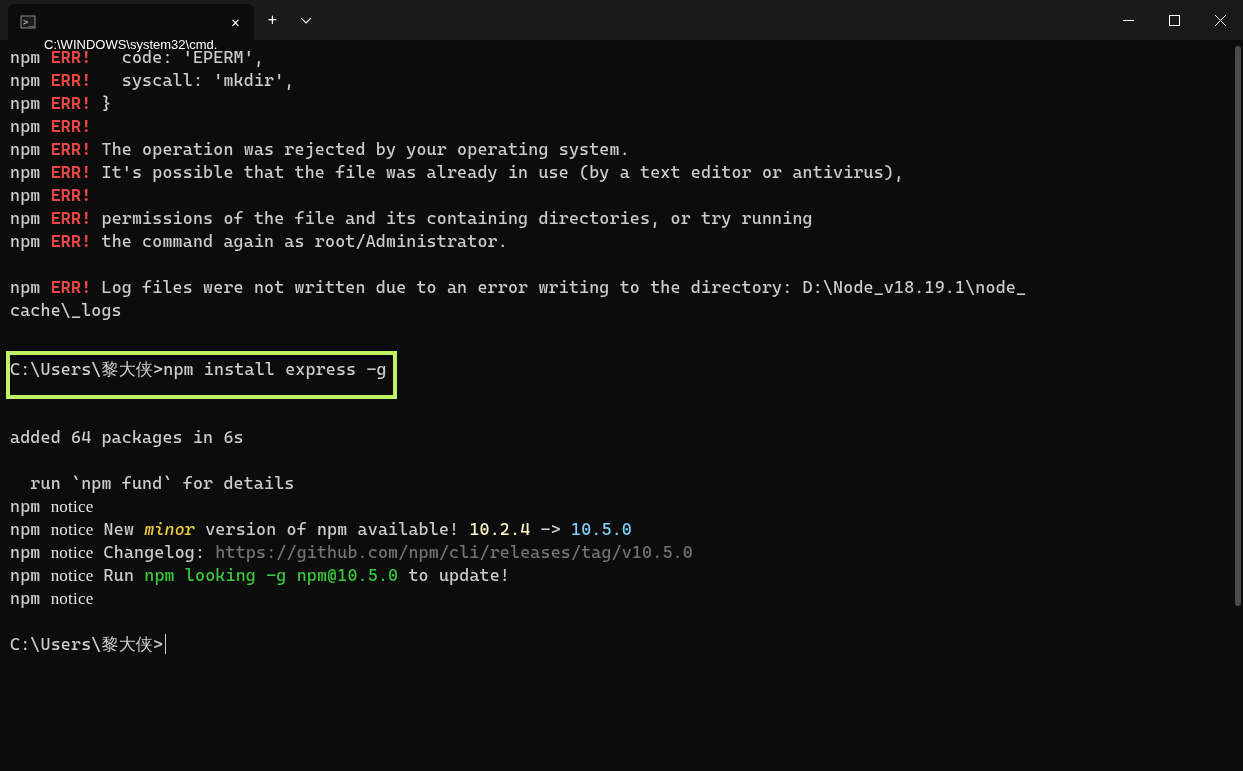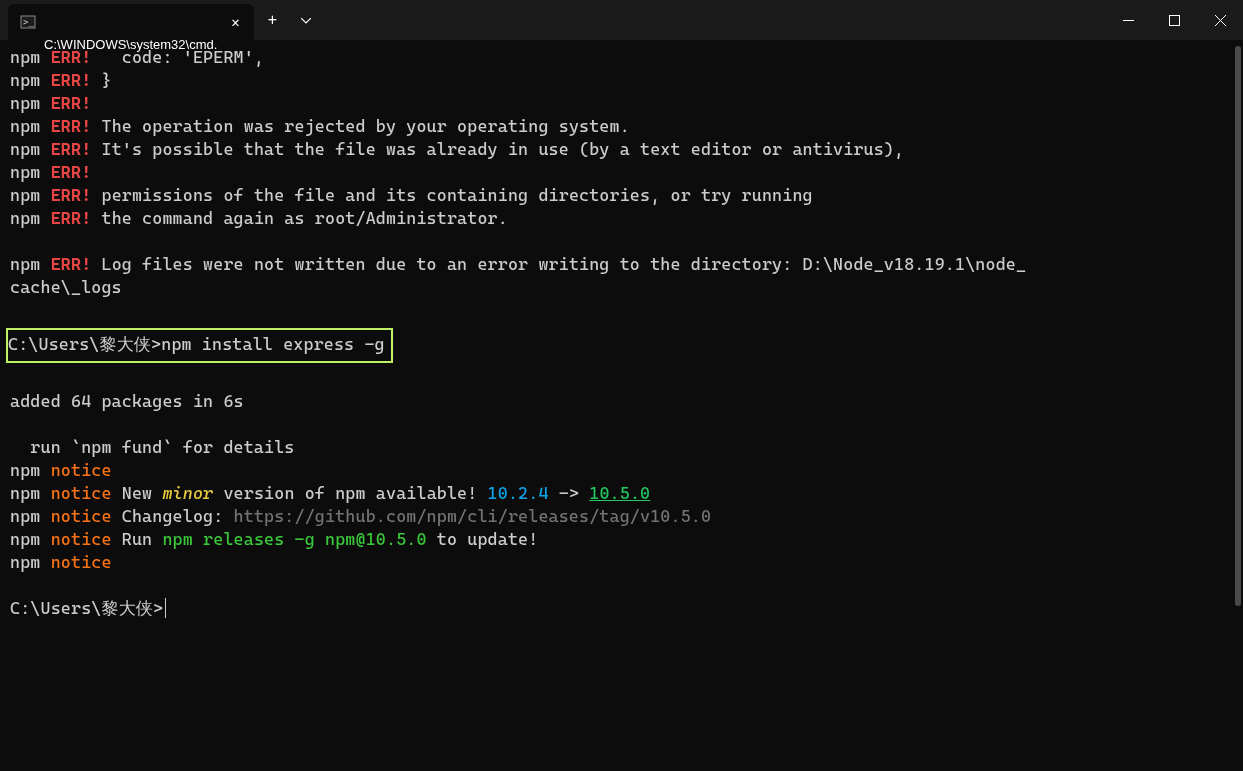--- a/index.html
+++ b/index.html
@@ -85,30 +85,30 @@
     }
     .terminal-area {
       padding: 6px 10px;
       font-size: 17px;
       line-height: 23px;
       letter-spacing: 0.2px;
     }
     .line { white-space: pre; }
     .npm-label { color: #cccccc; }
     .err-label { color: #e84545; font-weight: bold; }
-    .notice-label { color: #f97316; }
+    .notice-label { color: #e5e5e5; font-family: Liberation Serif, serif; }
     .minor-label { color: #e8cb3a; font-style: italic; }
-    .ver-old { color: #0ea5e9; }
-    .ver-new { color: #22c55e; text-decoration: underline; }
+    .ver-old { color: #fef9c3; }
+    .ver-new { color: #7dd3fc; }
     .url-label { color: #737373; }
     .install-cmd { color: #3ac93a; }
     .highlight-box {
-      border: 2px solid #bef264;
+      border: 4px solid #bef264;
       display: inline-block;
-      padding: 3px 6px 5px 0;
+      padding: 3px 6px 14px 0;
       margin: 6px 0 4px -4px;
     }
     .cursor {
       display: inline-block;
       width: 1px;
       height: 20px;
       background: #cccccc;
       vertical-align: text-bottom;
       margin-left: 2px;
     }
@@ -158,20 +158,21 @@
           <line x1="0" y1="0" x2="11" y2="11" stroke="#fff" stroke-width="1"></line>
           <line x1="11" y1="0" x2="0" y2="11" stroke="#fff" stroke-width="1"></line>
         </svg>
     </div>
   </div>
 </div>
 
 <div class="terminal-area">
   <div id="err-block">
       <div class="line"><span class="npm-label">npm</span> <span class="err-label">ERR!</span>   code: 'EPERM',</div>
+      <div class="line"><span class="npm-label">npm</span> <span class="err-label">ERR!</span>   syscall: 'mkdir',</div>
       <div class="line"><span class="npm-label">npm</span> <span class="err-label">ERR!</span> }</div>
       <div class="line"><span class="npm-label">npm</span> <span class="err-label">ERR!</span></div>
       <div class="line"><span class="npm-label">npm</span> <span class="err-label">ERR!</span> The operation was rejected by your operating system.</div>
       <div class="line"><span class="npm-label">npm</span> <span class="err-label">ERR!</span> It's possible that the file was already in use (by a text editor or antivirus),</div>
       <div class="line"><span class="npm-label">npm</span> <span class="err-label">ERR!</span></div>
       <div class="line"><span class="npm-label">npm</span> <span class="err-label">ERR!</span> permissions of the file and its containing directories, or try running</div>
       <div class="line"><span class="npm-label">npm</span> <span class="err-label">ERR!</span> the command again as root/Administrator.</div>
     </div>
   <div class="line">&nbsp;</div>
   <div id="log-block">
@@ -184,19 +185,19 @@
   </div>
   <div class="line">&nbsp;</div>
   <div id="post-block">
       <div class="line">added 64 packages in 6s</div>
       <div class="line">&nbsp;</div>
       <div class="line">  run `npm fund` for details</div>
     </div>
   <div class="line"><span class="npm-label">npm</span> <span class="notice-label">notice</span><span> </span></div>
   <div class="line"><span class="npm-label">npm</span> <span class="notice-label">notice</span><span> New </span><span class="minor-label">minor</span><span> version of npm available! </span><span class="ver-old">10.2.4</span><span> -&gt; </span><span class="ver-new">10.5.0</span></div>
   <div class="line"><span class="npm-label">npm</span> <span class="notice-label">notice</span><span> Changelog: </span><span class="url-label">https://github.com/npm/cli/releases/tag/v10.5.0</span></div>
-  <div class="line"><span class="npm-label">npm</span> <span class="notice-label">notice</span><span> Run </span><span class="install-cmd">npm releases -g npm@10.5.0</span><span> to update!</span></div>
+  <div class="line"><span class="npm-label">npm</span> <span class="notice-label">notice</span><span> Run </span><span class="install-cmd">npm looking -g npm@10.5.0</span><span> to update!</span></div>
   <div class="line"><span class="npm-label">npm</span> <span class="notice-label">notice</span><span> </span></div>
   <div class="line">&nbsp;</div>
   <div class="line"><span>C:\Users\黎大侠&gt;</span><span class="cursor"></span></div>
 </div>
 
 <div class="scrollbar"></div>
 
 </body></html>

